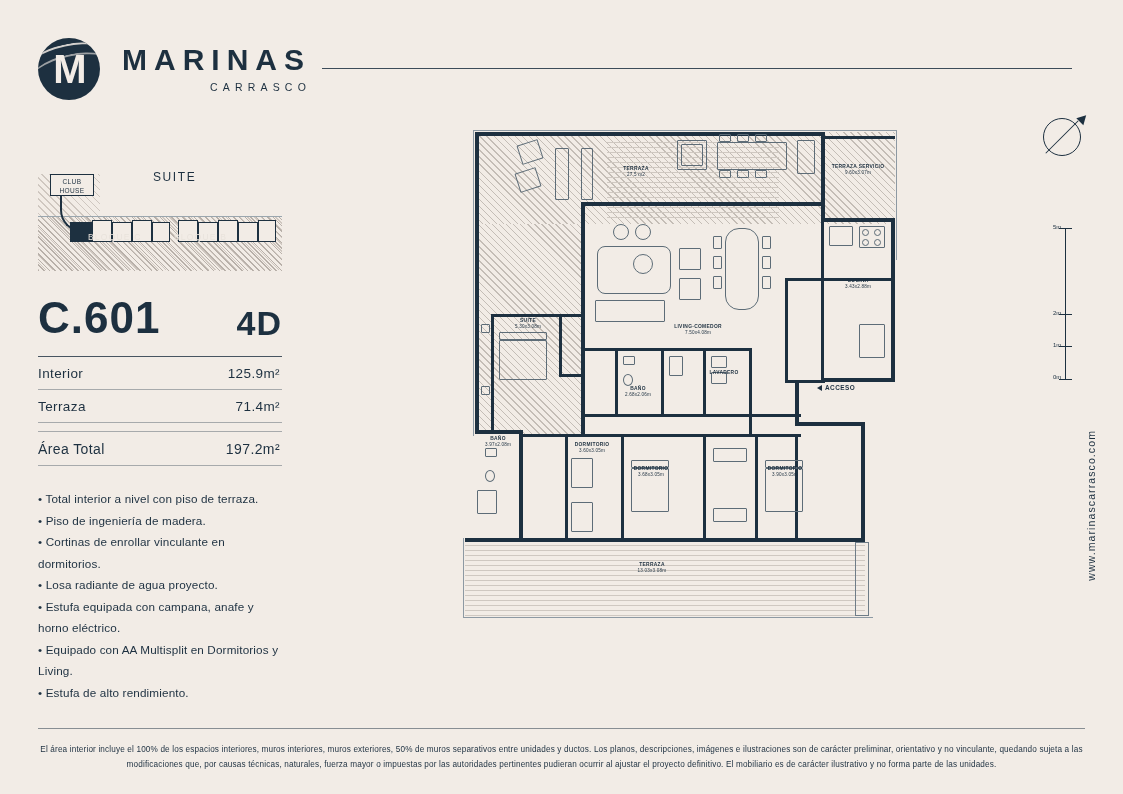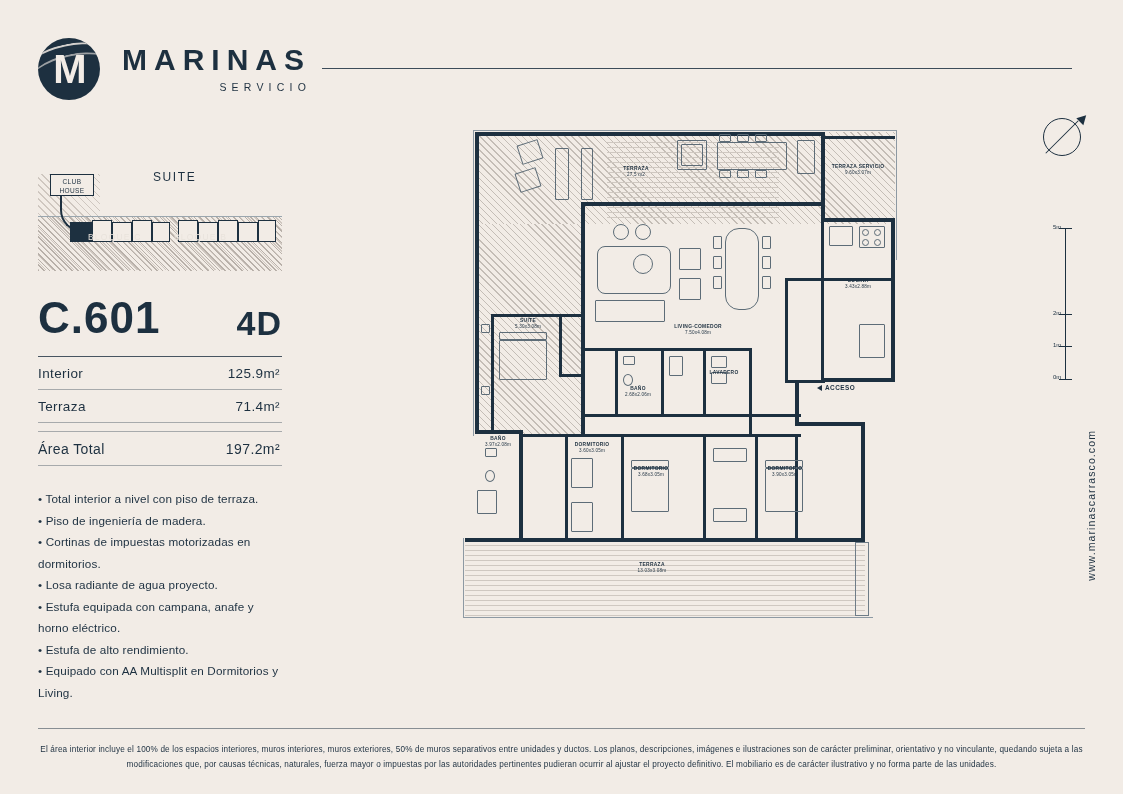--- a/index.html
+++ b/index.html
@@ -125,21 +125,21 @@
 <div class="page">
 
   <div class="logo-wrap">
     <div class="logo-mark">
       <div class="wave"></div>
       <div class="wave2"></div>
       <div class="m">M</div>
     </div>
     <div class="logo-text">
       <div class="name">MARINAS</div>
-      <div class="sub">SERVICIO</div>
+      <div class="sub">CARRASCO</div>
     </div>
   </div>
   <div class="top-rule"></div>
 
   <div class="sidebar">
 
     <div class="keyplan">
       <div class="kp-water"></div>
       <div class="kp-shape" style="left:0;top:0;width:244px;height:34px;"></div>
       <div class="kp-shape" style="left:62px;top:0;width:182px;height:76px;"></div>
@@ -185,25 +185,25 @@
     <div class="hr-thin"></div>
     <div class="area-line area-total">
       <span class="lbl">Área Total</span>
       <span class="val">197.2m²</span>
     </div>
     <div class="hr-thin"></div>
 
     <div class="features">
       <div>• Total interior a nivel con piso de terraza.</div>
       <div>• Piso de ingeniería de madera.</div>
-      <div>• Cortinas de impuestas motorizadas en dormitorios.</div>
+      <div>• Cortinas de enrollar vinculante en dormitorios.</div>
       <div>• Losa radiante de agua proyecto.</div>
       <div>• Estufa equipada con campana, anafe y horno eléctrico.</div>
+      <div>• Equipado con AA Multisplit en Dormitorios y Living.</div>
       <div>• Estufa de alto rendimiento.</div>
-      <div>• Equipado con AA Multisplit en Dormitorios y Living.</div>
     </div>
   </div>
 
   <div class="compass">
     <div class="circ"></div>
     <div class="ln"></div>
     <div class="arrow"></div>
   </div>
 
   <div class="scalebar">

